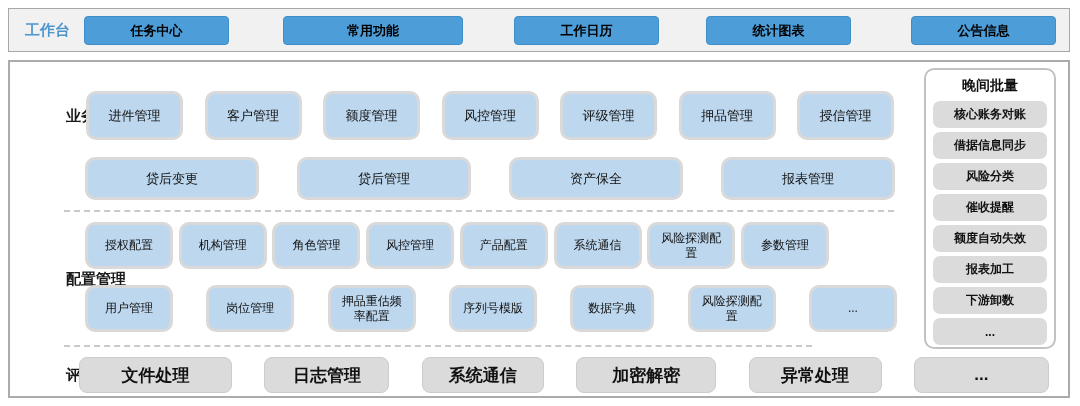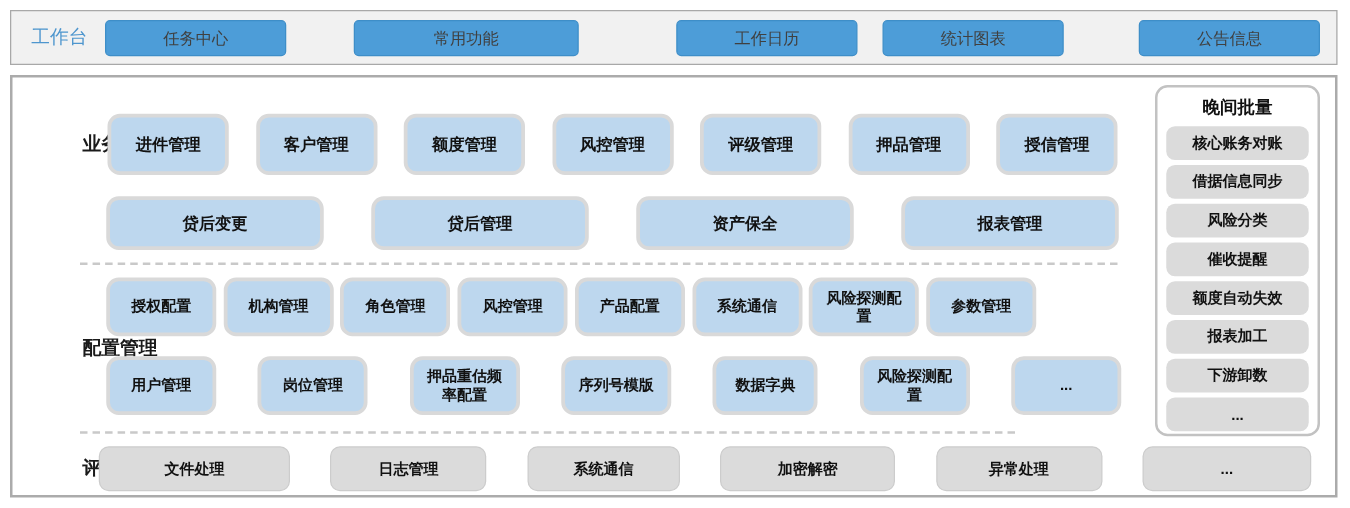--- a/index.html
+++ b/index.html
@@ -3,56 +3,56 @@
 <meta charset="utf-8">
 <style>
   html,body{margin:0;padding:0;background:#fff;}
   .canvas{
     position:relative;width:1080px;height:406px;background:#fff;
     font-family:"Liberation Sans",sans-serif;color:#111;overflow:hidden;
   }
   
   .topbar{
     position:absolute;left:8px;top:8px;width:1062px;height:44px;
-    background:#F1F1F1;border:1px solid #A8A8A8;box-sizing:border-box;
+    background:#F1F1F1;border:1px solid #A8A8A8;box-sizing:border-box;font-weight:bold;
   }
   .tb-label{
     position:absolute;left:16px;top:0;height:42px;line-height:42px;
     color:var(--accent-blue-text,#4E96CE);font-size:15px;
   }
   .tb-btn{
     position:absolute;top:7px;height:29px;box-sizing:border-box;
     background:var(--accent-blue,#4D9DD8);border:1px solid #3E8EC8;border-radius:4px;
-    color:#404040;font-size:13px;display:flex;align-items:center;justify-content:center;
+    color:#000000;font-size:13px;display:flex;align-items:center;justify-content:center;
     cursor:pointer;
   }
   
   .main{
     position:absolute;left:8px;top:60px;width:1062px;height:338px;
     background:#fff;border:2px solid #ABABAB;box-sizing:border-box;
   }
   .sec-label{
     position:absolute;font-size:15px;font-weight:bold;color:#1a1a1a;
     line-height:16px;white-space:nowrap;margin-left:48px;
   }
   .row{
     position:absolute;display:flex;justify-content:space-between;align-items:stretch;
   }
   .mod{
     background:var(--module-blue,#BDD7EE);border:3px solid var(--module-border,#D9D9D9);
     border-radius:10px;box-sizing:border-box;
     display:flex;align-items:center;justify-content:center;text-align:center;
-    font-weight:bold;font-size:13px;color:#111;line-height:1.2;padding:2px 6px;
+    font-weight:normal;font-size:13px;color:#111;line-height:1.2;padding:2px 6px;
     cursor:pointer;
   }
   .mod.sm{font-size:12px;padding:2px 10px;}
   .gray{
     background:var(--gray-fill,#DBDBDB);border:1px solid #CCCCCC;border-radius:8px;
     box-sizing:border-box;display:flex;align-items:center;justify-content:center;
-    font-weight:bold;font-size:12px;color:#111;cursor:pointer;
+    font-weight:bold;font-size:17px;color:#111;cursor:pointer;
   }
   .divider{
     position:absolute;height:0;border-top:2px dashed #C9C9C9;
   }
   
   .night{
     position:absolute;left:914px;top:6px;width:132px;height:281px;
     background:#fff;border:2px solid var(--panel-border,#C2C2C2);border-radius:10px;
     box-sizing:border-box;
   }
@@ -71,21 +71,21 @@
 </style>
 </head>
 <body>
 
 <div class="canvas">
 
   <div class="topbar">
     <span class="tb-label">工作台</span>
     <div class="tb-btn" style="left:75px;width:145px">任务中心</div>
     <div class="tb-btn" style="left:274px;width:180px">常用功能</div>
-    <div class="tb-btn" style="left:532px;width:145px">工作日历</div>
+    <div class="tb-btn" style="left:505px;width:145px">工作日历</div>
     <div class="tb-btn" style="left:697px;width:145px">统计图表</div>
     <div class="tb-btn" style="left:902px;width:145px">公告信息</div>
   </div>
 
   <div class="main">
 
     <div class="sec-label" style="left:8px;top:46px">业务管理</div>
     <div class="row" style="left:76px;top:29px;width:808px;height:49px">
       <div class="mod" style="width:97px">进件管理</div>
       <div class="mod" style="width:97px">客户管理</div>

